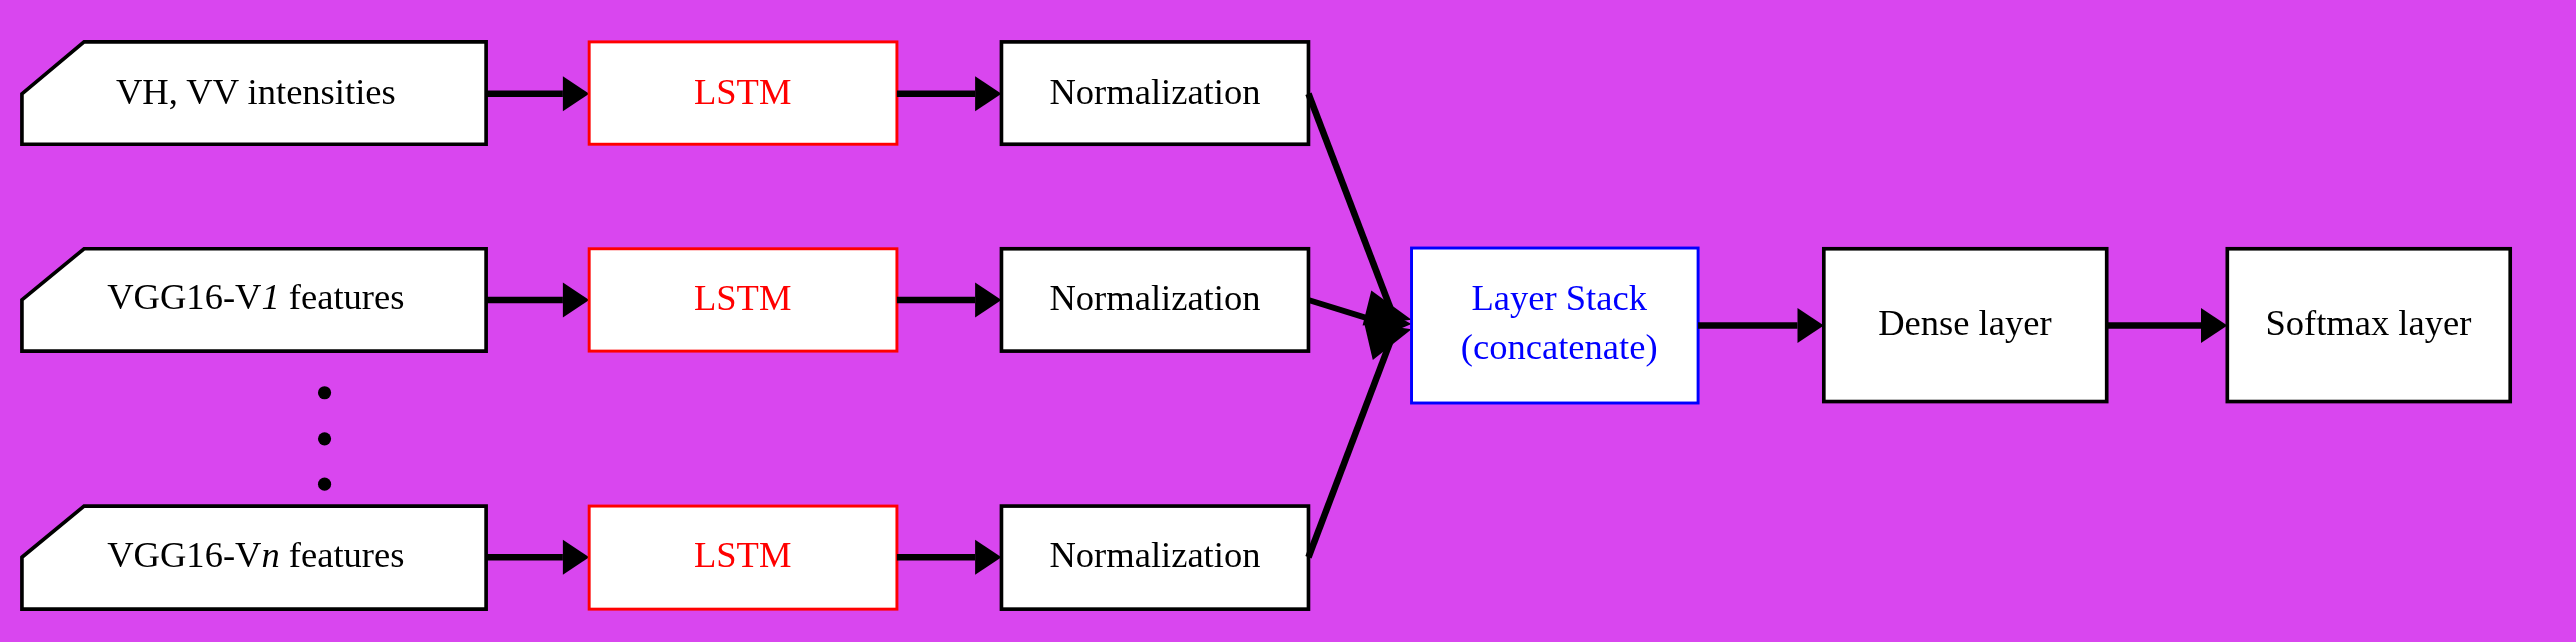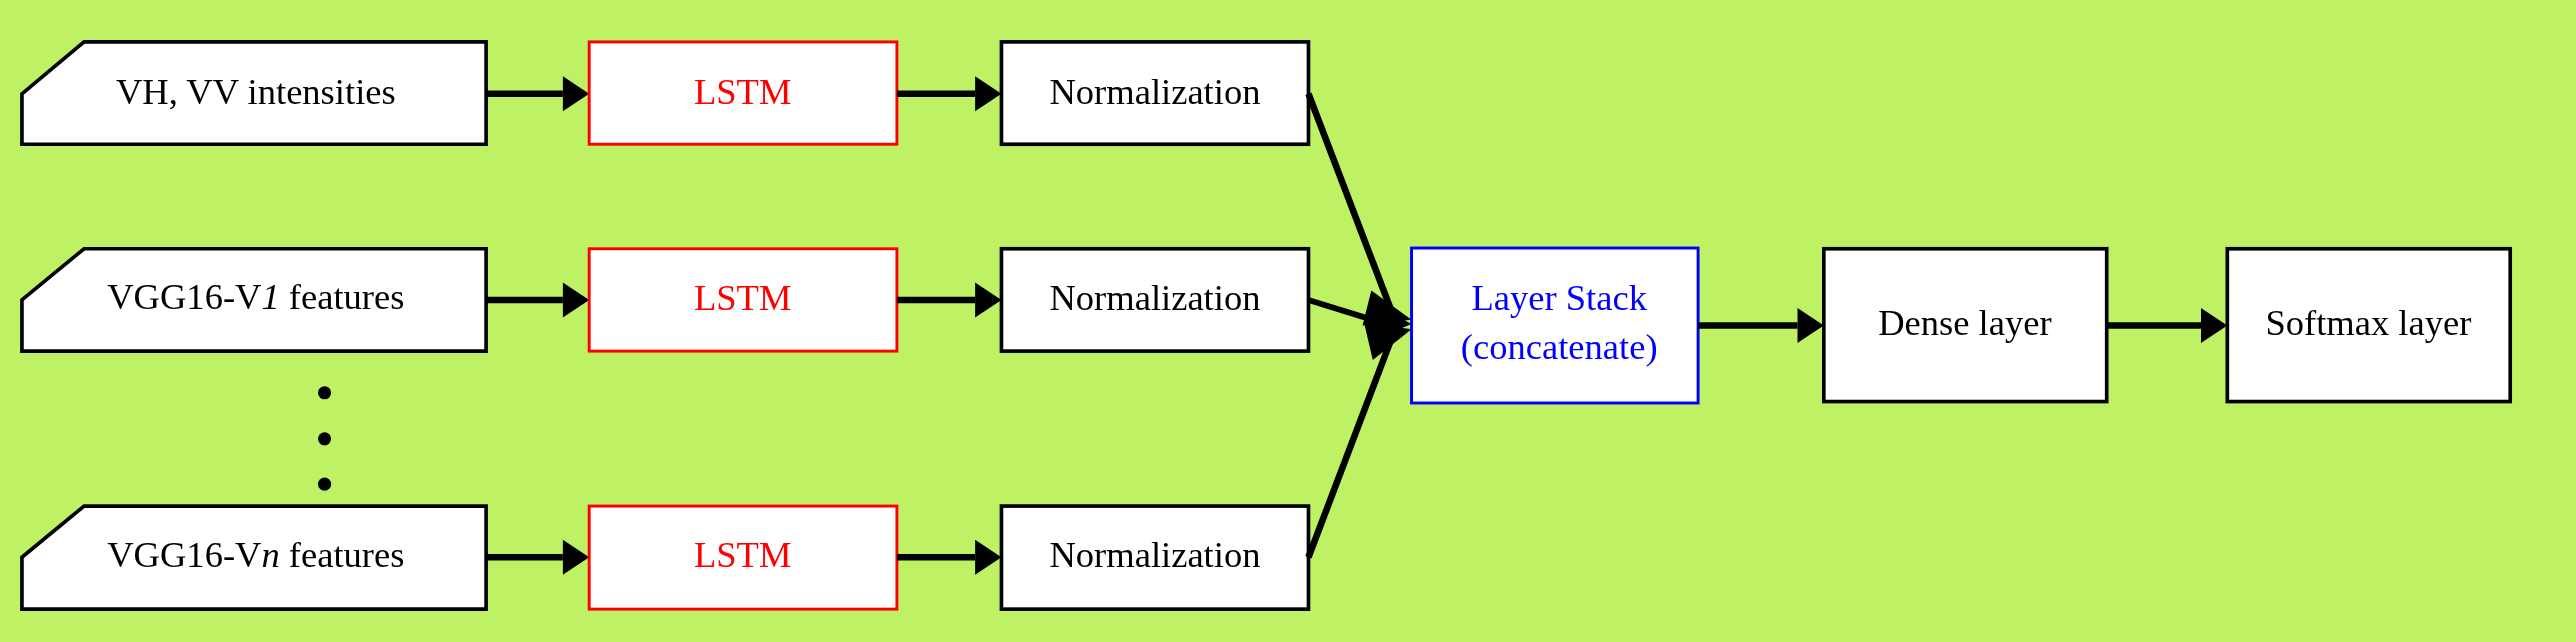--- a/index.html
+++ b/index.html
@@ -4,21 +4,21 @@
 <style>
   html, body {
     margin: 0;
     padding: 0;
     background: #ffffff;
   }
   #diagram-root {
     position: relative;
     width: 2576px;
     height: 643px;
-    background: #bef264;
+    background: #d946ef;
     font-family: "Liberation Serif", "DejaVu Serif", serif;
     overflow: hidden;
   }
   svg#flow-svg {
     position: absolute;
     top: 0;
     left: 0;
     width: 2576px;
     height: 643px;
     display: block;

